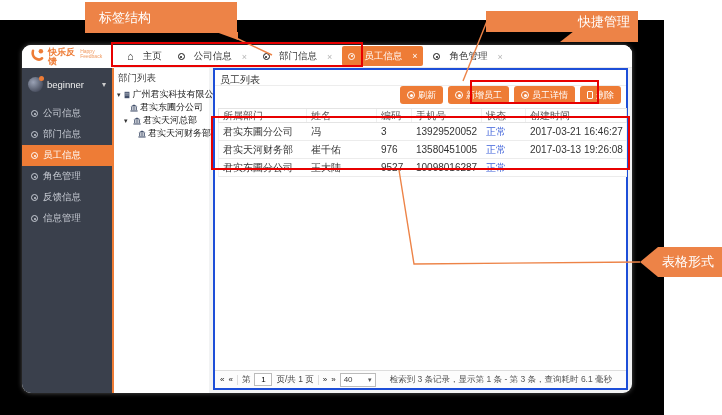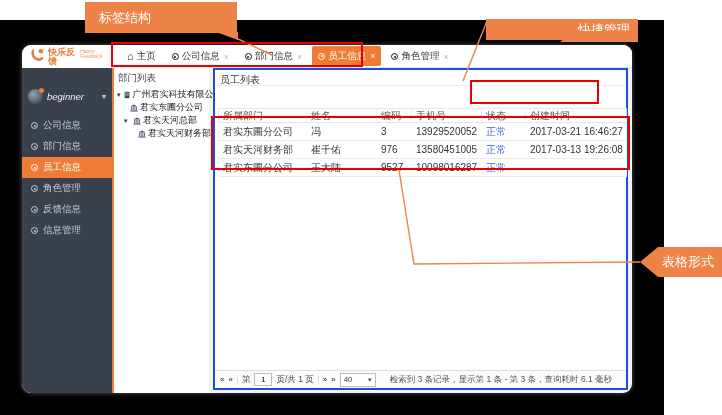--- a/index.html
+++ b/index.html
@@ -11,33 +11,33 @@
   .window{position:absolute;left:22px;top:45px;width:610px;height:348px;background:#f2f3f4;
           border-radius:9px;overflow:hidden;box-shadow:0 0 5px rgba(120,120,120,.7);z-index:2;}
   .header{position:absolute;left:0;top:0;width:100%;height:23px;background:#fff;}
   .logo{position:absolute;left:0;top:0;width:92px;height:23px;display:flex;align-items:center;gap:3px;padding-left:8px;box-sizing:border-box;}
   .logo-text{display:flex;flex-direction:row;line-height:1;}
   .logo-title{font-size:9px;font-weight:bold;color:#ee7c36;}
   .logo-sub{font-size:5px;color:#f09a60;margin-top:1px;}
 
   .tabbar{position:absolute;left:92px;top:0;right:0;height:23px;background:#fff;border-bottom:1px solid #e8e8e8;
           display:flex;align-items:flex-end;gap:4px;padding-left:7px;box-sizing:border-box;}
-  .tab{height:17px;display:flex;align-items:center;gap:3px;padding:0 6px;font-size:9.5px;color:#333;margin-bottom:2px;cursor:pointer;white-space:nowrap;}
+  .tab{height:17px;display:flex;align-items:center;gap:9px;padding:0 6px;font-size:9.5px;color:#333;margin-bottom:2px;cursor:pointer;white-space:nowrap;}
   .tab.active{background:#ee7c36;color:#fff;border-radius:2px;height:20px;margin-bottom:1px;}
   .tab .close{color:#b5b5b5;font-size:9px;margin-left:1px;}
   .tab.active .close{color:#fff;}
   .home-icon::before{content:"⌂";font-size:11px;color:#333;line-height:1;}
   .dot-icon{width:7px;height:7px;box-sizing:border-box;border:1px solid #1a1a1a;border-radius:50%;position:relative;flex:0 0 auto;}
   .dot-icon::after{content:"";position:absolute;left:1.5px;top:1.5px;right:1.5px;bottom:1.5px;background:#1a1a1a;border-radius:50%;}
   .tab.active .dot-icon{border-color:#fff;}
   .tab.active .dot-icon::after{background:#fff;}
 
   
   .sidebar{position:absolute;left:0;top:23px;width:92px;height:325px;background:#3a404c;border-right:2px solid #ee7c36;box-sizing:border-box;}
-  .user-row{height:24px;margin-top:16px;display:flex;align-items:center;gap:4px;padding:0 6px;color:#eee;font-size:9.5px;cursor:pointer;font-style:italic;}
+  .user-row{height:24px;margin-top:4px;display:flex;align-items:center;gap:4px;padding:0 6px;color:#eee;font-size:9.5px;cursor:pointer;}
   .avatar{width:15px;height:15px;border-radius:50%;background:radial-gradient(circle at 35% 35%,#9aa2b5,#2c3140);position:relative;flex:0 0 auto;}
   .avatar::after{content:"";position:absolute;right:-1px;top:-1px;width:5px;height:5px;border-radius:50%;background:#ee7c36;}
   .caret-down{margin-left:auto;color:#ccc;font-size:8px;}
   .caret-down::before{content:"▾";}
   .menu{margin-top:7px;}
   .menu-item{height:21px;display:flex;align-items:center;gap:5px;padding-left:9px;font-size:9.5px;color:#c8ccd4;cursor:pointer;}
   .menu-item .dot-icon{border-color:currentColor;}
   .menu-item .dot-icon::after{background:currentColor;}
   .menu-item.active{background:#ee7c36;color:#fff;}
 
@@ -78,21 +78,21 @@
   .page-input{width:16px;height:11px;border:1px solid #bbb;font-size:8px;text-align:center;padding:0;font-family:inherit;}
   .size-select{width:28px;height:12px;border:1px solid #bbb;background:#fff;display:flex;align-items:center;justify-content:space-between;padding:0 3px;font-size:8px;cursor:pointer;}
   .size-caret::before{content:"▾";font-size:7px;color:#555;}
   .pager-summary{margin-left:10px;color:#555;}
 
   
   .red-box{position:absolute;border:2px solid #e80000;z-index:6;box-sizing:border-box;}
   .ann-tag{position:absolute;background:#ed8347;color:#fff;font-size:13px;display:flex;align-items:center;z-index:7;box-sizing:border-box;}
   .tag1{left:85px;top:2px;width:152px;height:31px;padding-left:14px;}
   .tag1-tail{position:absolute;left:216px;top:32px;width:22px;height:9px;background:#ed8347;clip-path:polygon(0 0,100% 0,100% 90%);z-index:7;}
-  .tag2{left:486px;top:11px;width:152px;height:21px;justify-content:flex-end;padding-right:8px;margin-top:8px;}
+  .tag2{left:486px;top:11px;width:152px;height:21px;justify-content:flex-end;padding-right:8px;}
   .tag2-notch{position:absolute;left:560px;top:31px;width:78px;height:11px;background:#ed8347;clip-path:polygon(14px 0,100% 0,100% 100%,0 100%);z-index:7;}
   .tag3{left:640px;top:247px;width:82px;height:30px;clip-path:polygon(0 50%,18px 0,100% 0,100% 100%,18px 100%);justify-content:center;padding-left:14px;}
   .lines{position:absolute;left:0;top:0;width:722px;height:415px;z-index:5;pointer-events:none;}
 </style>
 </head>
 <body>
 
 <div class="stage">
   <div class="backdrop"></div>
 
@@ -217,20 +217,38 @@
             <rect x="0.5" y="8" width="9" height="1.4" fill="#43506b"></rect>
           </svg>
         <span>君实天河财务部</span>
       </div>
     </div>
 
     <div class="main">
       <div class="main-title-row"></div>
       <div class="main-title">员工列表</div>
 
+      <div class="toolbar">
+        <button class="btn">
+          <span class="ring-icon"></span>
+          <span>刷新</span>
+        </button>
+        <button class="btn">
+          <span class="ring-icon"></span>
+          <span>新增员工</span>
+        </button>
+        <button class="btn">
+          <span class="ring-icon"></span>
+          <span>员工详情</span>
+        </button>
+        <button class="btn">
+          <span class="page-icon"></span>
+          <span>删除</span>
+        </button>
+      </div>
 
       <div class="table">
         <div class="trow thead">
           <div class="cell">所属部门</div>
           <div class="cell">姓名</div>
           <div class="cell">编码</div>
           <div class="cell">手机号</div>
           <div class="cell">状态</div>
           <div class="cell">创建时间</div>
         </div>

